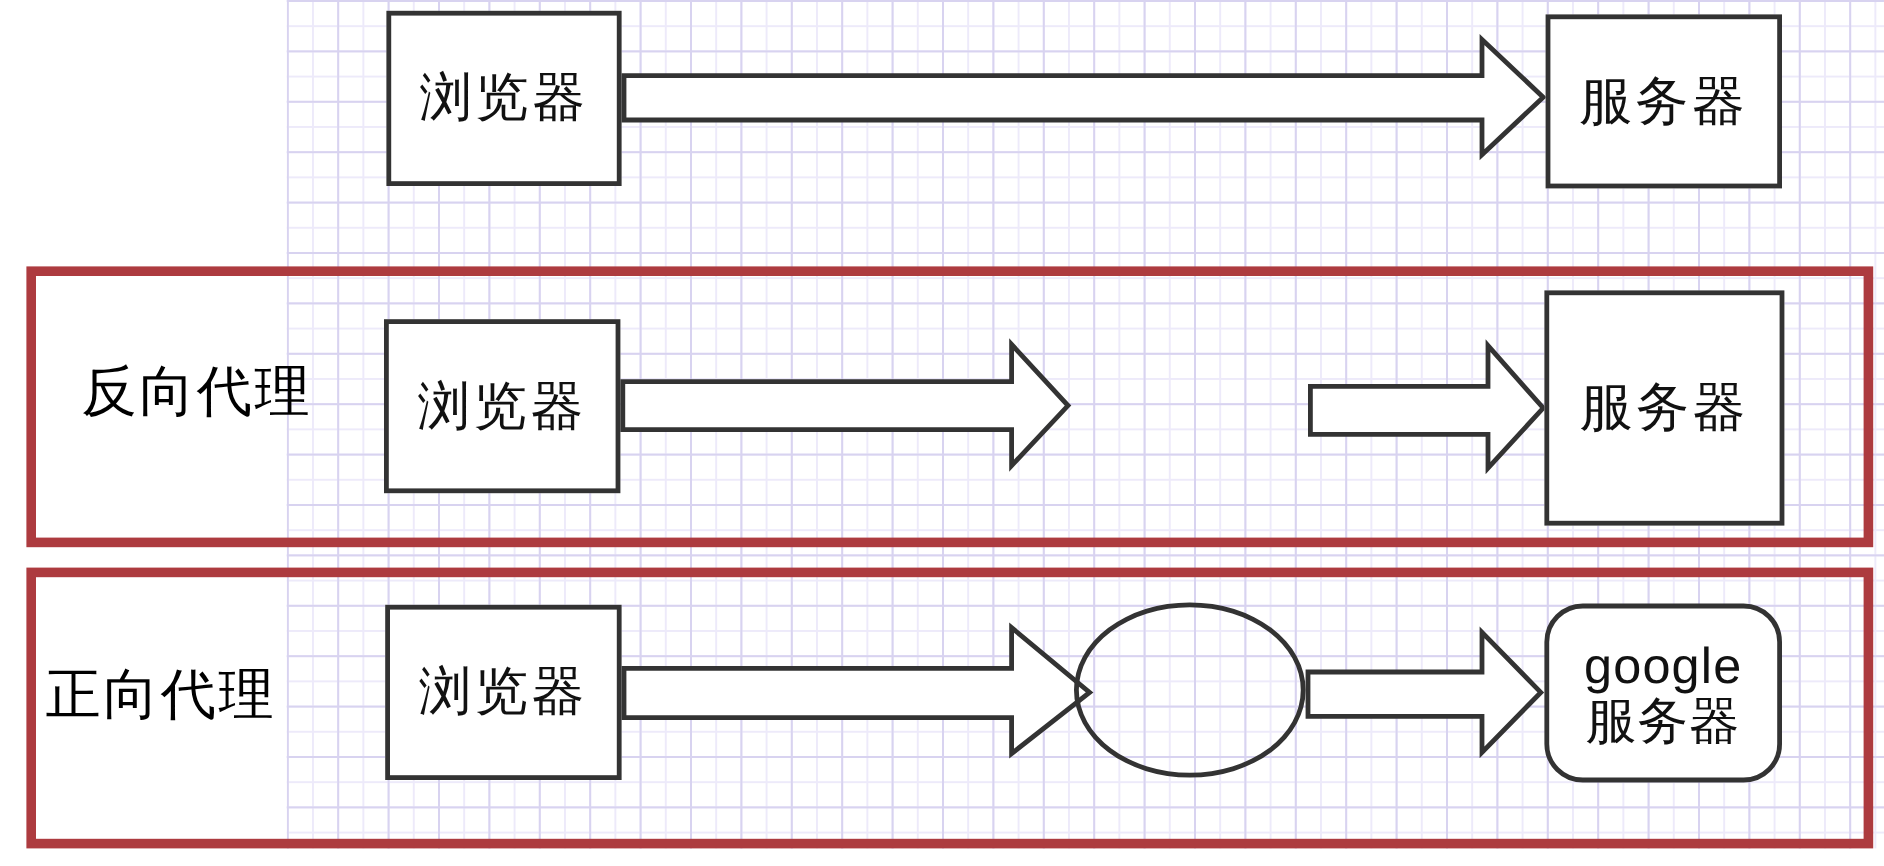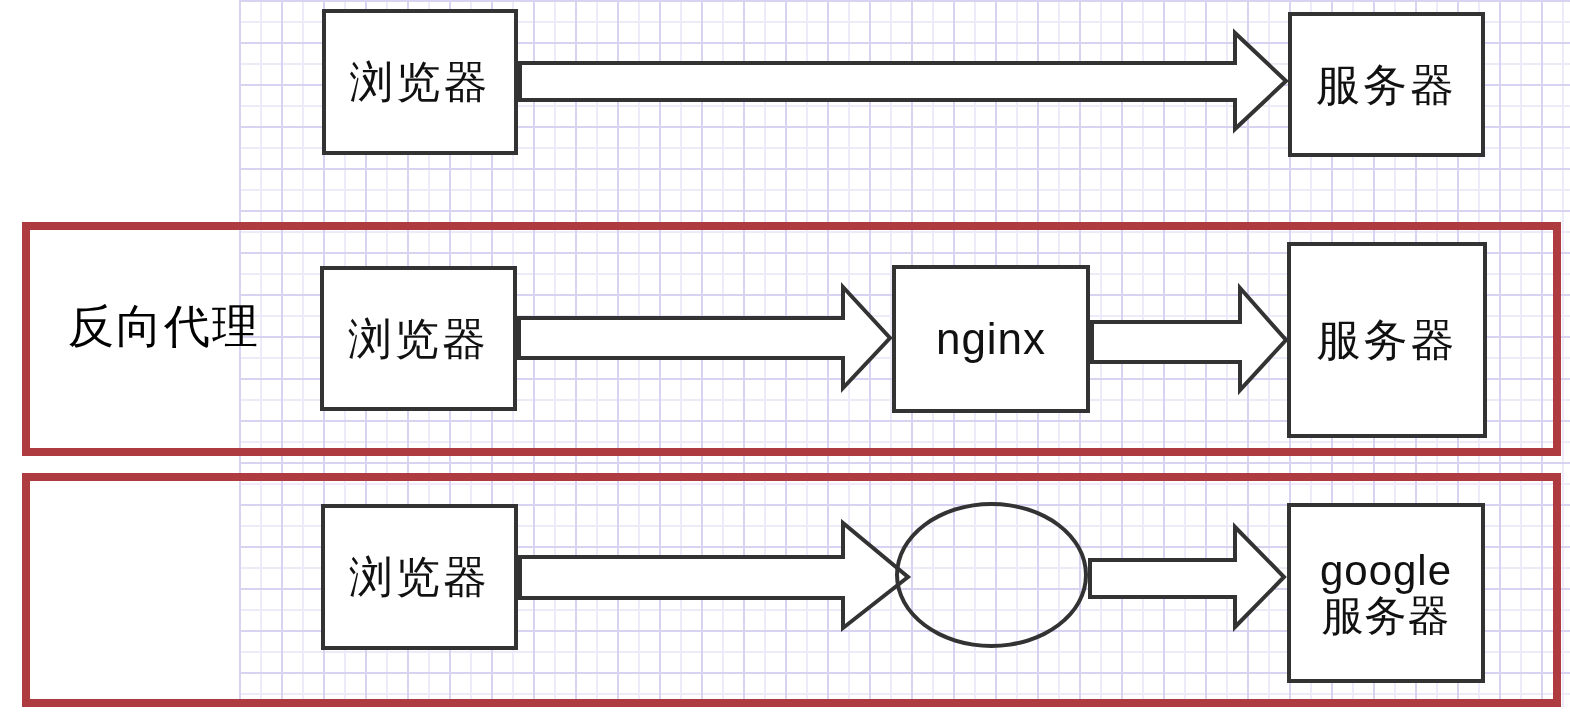--- a/index.html
+++ b/index.html
@@ -38,21 +38,21 @@
     position:absolute; background:#ffffff; border:4px solid #333333;
     display:flex; flex-direction:column; align-items:center; justify-content:center;
     font-size:44px; color:#111; letter-spacing:3px; text-align:left; line-height:1.08;
   }
   #r1-browser { left:322px;  top:9px;   width:196px; height:146px; }
   #r1-server  { left:1288px; top:12px;  width:197px; height:145px; }
   #r2-browser { left:320px;  top:266px; width:197px; height:145px; }
   #r2-nginx   { left:892px;  top:265px; width:198px; height:148px; letter-spacing:1px; }
   #r2-server  { left:1287px; top:242px; width:200px; height:196px; }
   #r3-browser { left:321px;  top:504px; width:197px; height:146px; }
-  #r3-google  { left:1287px; top:503px; width:198px; height:180px; font-size:42px; letter-spacing:1px; }
+  #r3-google  { left:1287px; top:503px; width:198px; height:149px; font-size:42px; letter-spacing:1px;border-radius:32px; }
   #r3-proxy   { left:895px;  top:502px; width:193px; height:146px; border-radius:50%; }
 
   
   .ring {
     position:absolute; left:895px; top:502px; width:193px; height:146px;
     border:4px solid #333333; border-radius:50%; background:transparent;
   }
 
   svg.arrow { position:absolute; overflow:visible; display:block; }
   svg.arrow path { fill:#ffffff; stroke:#333333; stroke-width:4; stroke-linejoin:miter; }
@@ -81,31 +81,29 @@
 
   <div class="container" id="c-reverse"></div>
   <div class="row-label" id="label-reverse">反向代理</div>
 
   <div class="node" id="r2-browser">
     <span>浏览器</span>
   </div>
   <svg class="arrow" id="a2" width="375" height="105" viewBox="0 0 375 105">
     <path d="M2,33 L326,33 L326,2 L373,53 L326,103 L326,73 L2,73 Z"></path>
   </svg>
-  <div class="node" id="r2-nginx">
-    <span>nginx</span>
-  </div>
   <svg class="arrow" id="a3" width="198" height="106" viewBox="0 0 198 106">
     <path d="M2,36 L150,36 L150,2 L196,54 L150,104 L150,76 L2,76 Z"></path>
   </svg>
   <div class="node" id="r2-server">
     <span>服务器</span>
   </div>
 
   <div class="container" id="c-forward"></div>
+  <div class="row-label" id="label-forward">正向代理</div>
 
   <div class="node" id="r3-browser">
     <span>浏览器</span>
   </div>
   <svg class="arrow" id="a4" width="392" height="109" viewBox="0 0 392 109">
     <path d="M2,36 L325,36 L325,2 L390,56 L325,107 L325,77 L2,77 Z"></path>
   </svg>
   <div class="ring"></div>
   <svg class="arrow" id="a5" width="200" height="104" viewBox="0 0 200 104">
     <path d="M2,35 L147,35 L147,2 L196,52 L147,102 L147,72 L2,72 Z"></path>

